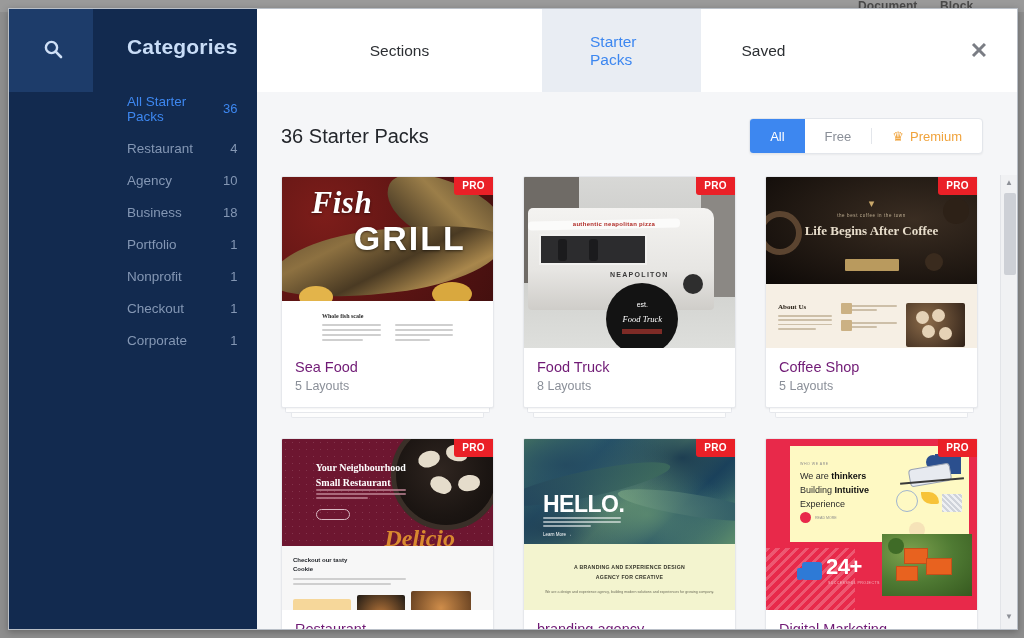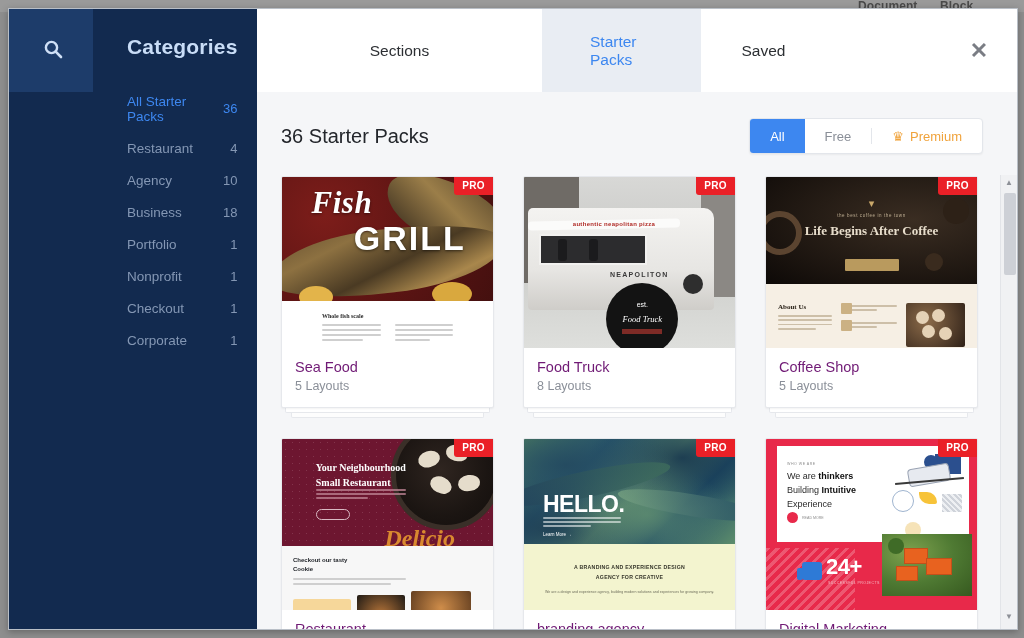--- a/index.html
+++ b/index.html
@@ -281,21 +281,21 @@
   .ba-h  {position:absolute; left:9%; top:52px; color:#fff; font-size:23px; font-weight:bold; letter-spacing:-.5px;}
   .ba-p  {position:absolute; left:9%; top:78px; width:78px;}
   .ba-ln {height:1.6px; background:rgba(255,255,255,.55); margin-bottom:2.5px; border-radius:1px;}
   .ba-lnk{position:absolute; left:9%; top:93px; font-size:4.5px; color:#fff;}
   .ba-body{position:absolute; left:0; right:0; top:105px; bottom:0; background:#f3f4cf; padding:18px 20px 0;}
   .ba-t  {text-align:center; font-size:5.2px; color:#35352a; font-weight:bold; letter-spacing:.3px; line-height:2;}
   .ba-s  {text-align:center; font-size:3.6px; color:#6e6e5c; margin-top:7px;}
 
   
   .dm-bg {position:absolute; inset:0; background:#e8294a;}
-  .dm-card{position:absolute; left:11px; right:8px; top:7px; height:96px; background:#ffffff; overflow:hidden;}
+  .dm-card{position:absolute; left:24px; right:8px; top:7px; height:96px; background:#fef9c3; overflow:hidden;}
   .dm-k  {position:absolute; left:10px; top:16px; font-size:3.6px; color:#8d8d8d; letter-spacing:.5px;}
   .dm-h  {position:absolute; left:10px; top:24px; font-size:9px; color:#2b2b2b; line-height:1.55;}
   .dm-h b{color:#111;}
   .dm-btn{position:absolute; left:10px; top:66px; display:flex; align-items:center; gap:4px;}
   .dm-dot{width:11px;height:11px;background:#e8294a;border-radius:50%;}
   .dm-bl {font-size:3.6px;color:#8d8d8d;}
   .dm-ill{position:absolute; right:0; top:0; width:62%; height:100%;}
   .dm-pers{position:absolute; right:26%; top:9px; width:14px; height:14px; background:#2b4f8e; border-radius:50%;}
   .dm-body{position:absolute; right:16%; top:20px; width:42px; height:18px; background:#e7eaf0; border-radius:4px;
            transform: rotate(-10deg); border:1px solid #9aa3b3;}

